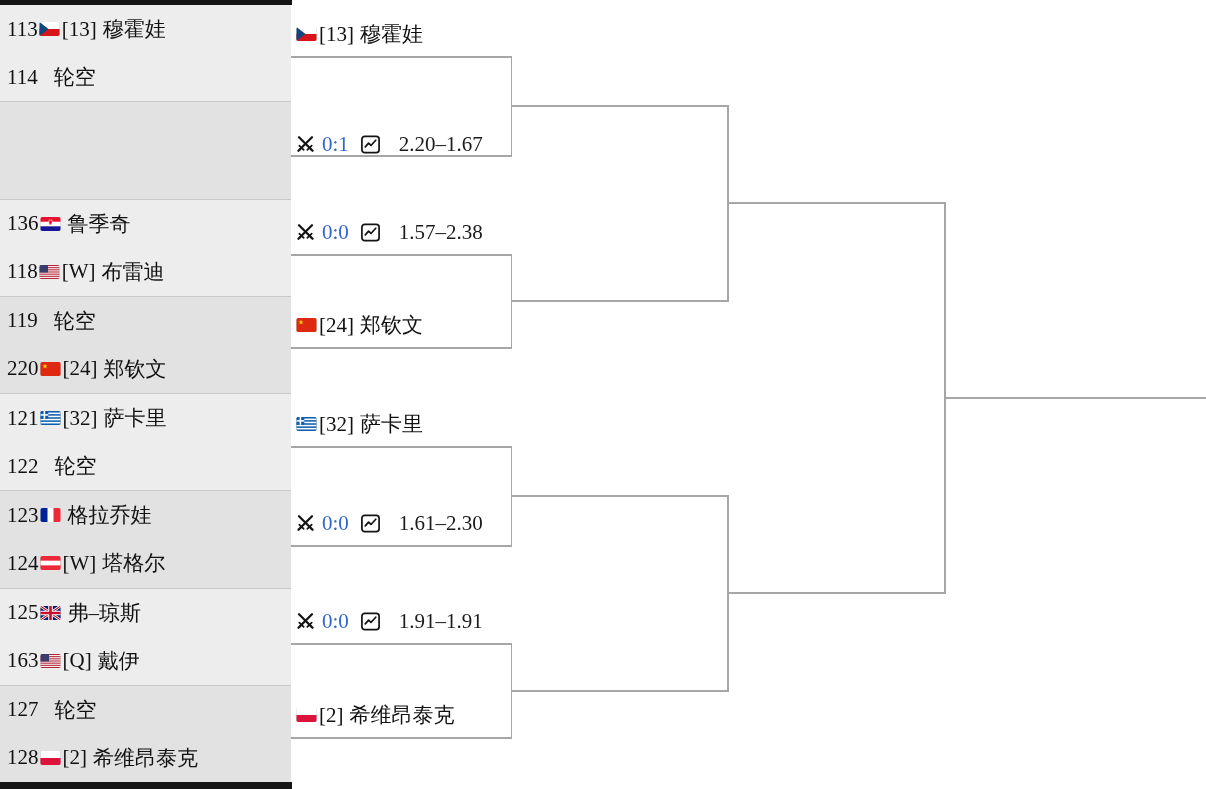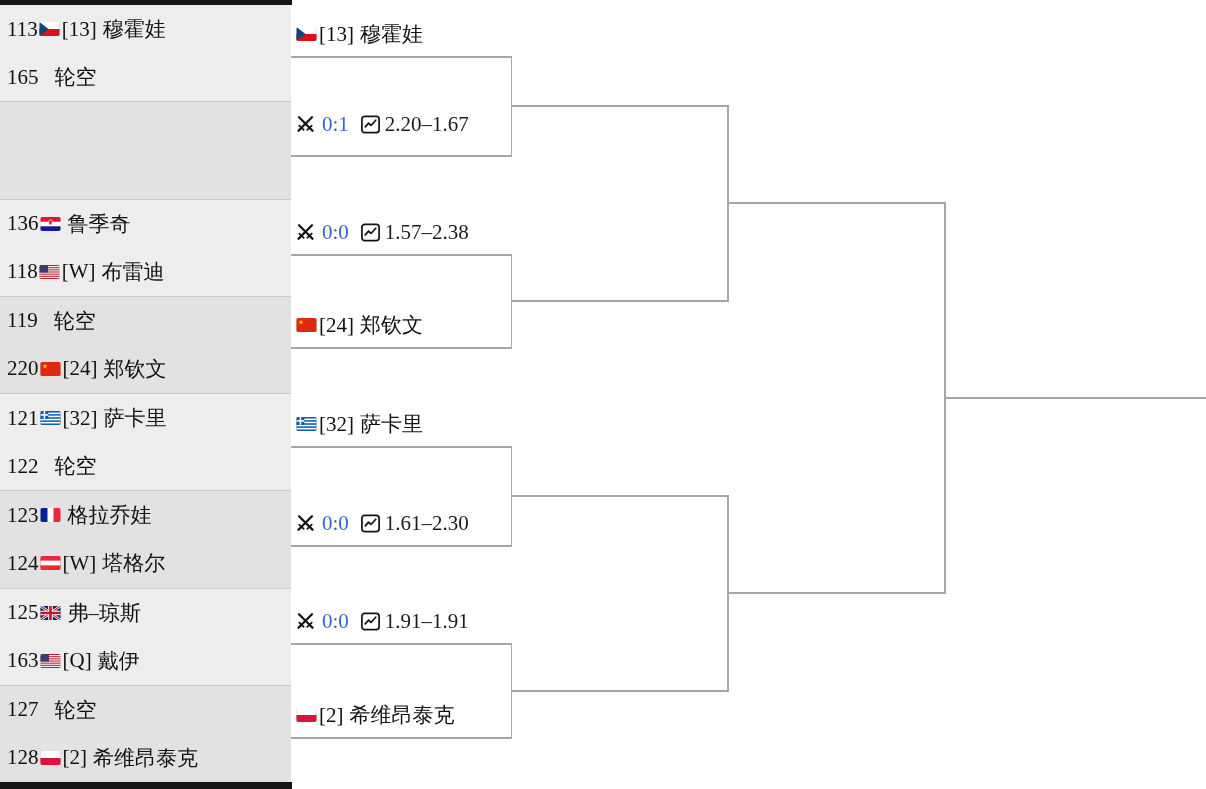--- a/index.html
+++ b/index.html
@@ -37,21 +37,21 @@
   .row.bye .pname{margin-left:16px}
 
   
   .slot{position:absolute;left:291px;width:220px;height:44px;box-sizing:border-box;
     display:flex;align-items:center;padding-left:4px;font-size:21px;white-space:nowrap}
   .slot .pname{margin-left:6px}
   .icon{display:inline-flex;width:21px;height:21px;flex:none}
   .icon svg{width:100%;height:100%;display:block}
   .icon.chart{margin-left:11px}
   .score{color:var(--link);text-decoration:none;margin-left:6px;cursor:pointer}
-  .odds{margin-left:4px;color:#1b1b1b}
+  .odds{margin-left:18px;color:#1b1b1b}
 
   
   .line{position:absolute;background:var(--line)}
 </style>
 </head>
 <body>
 
 <div class="stage">
   <div class="bar top"></div>
   <div id="leftcol">
@@ -62,21 +62,21 @@
             <svg viewBox="0 0 20 14">
               <rect width="20" height="7" fill="#fff"></rect>
               <rect y="7" width="20" height="7" fill="#d7141a"></rect>
               <path d="M0 0L9 7 0 14Z" fill="#11457e"></path>
             </svg>
           </span>
     <span class="seed">[13]</span>
     <span class="pname">穆霍娃</span>
   </div>
         <div class="row bye">
-    <span class="num">165</span>
+    <span class="num">114</span>
 
     <span class="pname">轮空</span>
   </div>
       </div>
       <div class="pair b">
       </div>
       <div class="pair a">
         <div class="row">
     <span class="num">136</span>
     <span class="flag">
@@ -241,21 +241,21 @@
     <span class="flag">
           <svg viewBox="0 0 20 14">
             <rect width="20" height="7" fill="#fff"></rect>
             <rect y="7" width="20" height="7" fill="#d7141a"></rect>
             <path d="M0 0L9 7 0 14Z" fill="#11457e"></path>
           </svg>
         </span>
     <span class="seed">[13]</span>
     <span class="pname">穆霍娃</span>
   </div>
-      <div class="slot match" style="top: 102px;">
+      <div class="slot match" style="top: 122px;">
     <span class="icon swords">
           <svg viewBox="0 0 22 22">
             <g stroke="#141414" stroke-linecap="round" fill="none">
               <path d="M4.2 3.4 16 15.2" stroke-width="2.4"></path>
               <path d="M17.8 3.4 6 15.2" stroke-width="2.4"></path>
               <path d="M12.9 16.7 17.5 12.1" stroke-width="1.8"></path>
               <path d="M9.1 16.7 4.5 12.1" stroke-width="1.8"></path>
               <path d="M16.6 15.8 18.4 17.6" stroke-width="2.4"></path>
               <path d="M5.4 15.8 3.6 17.6" stroke-width="2.4"></path>
             </g>

